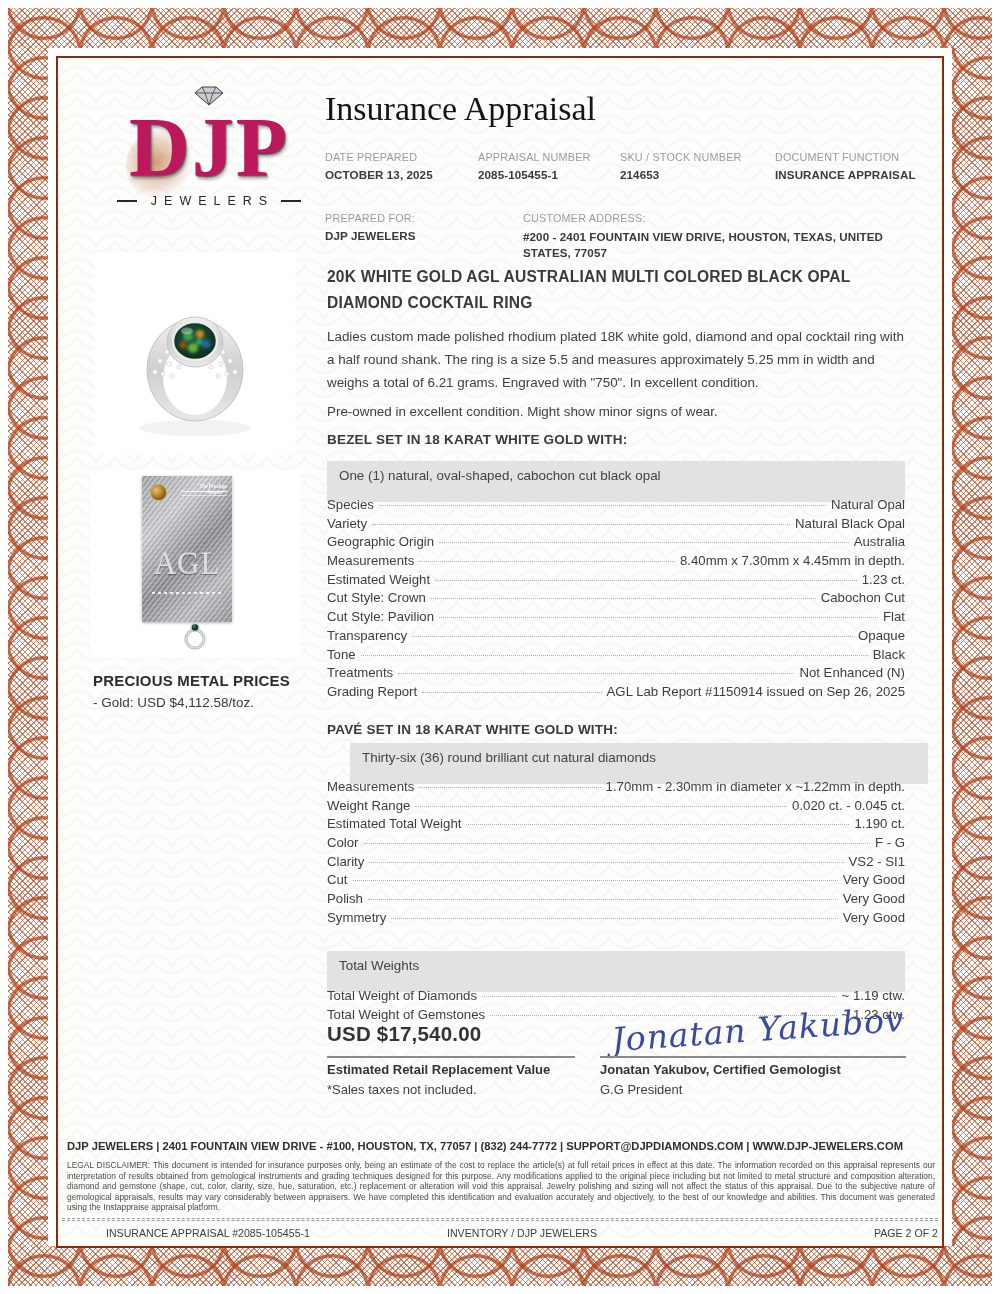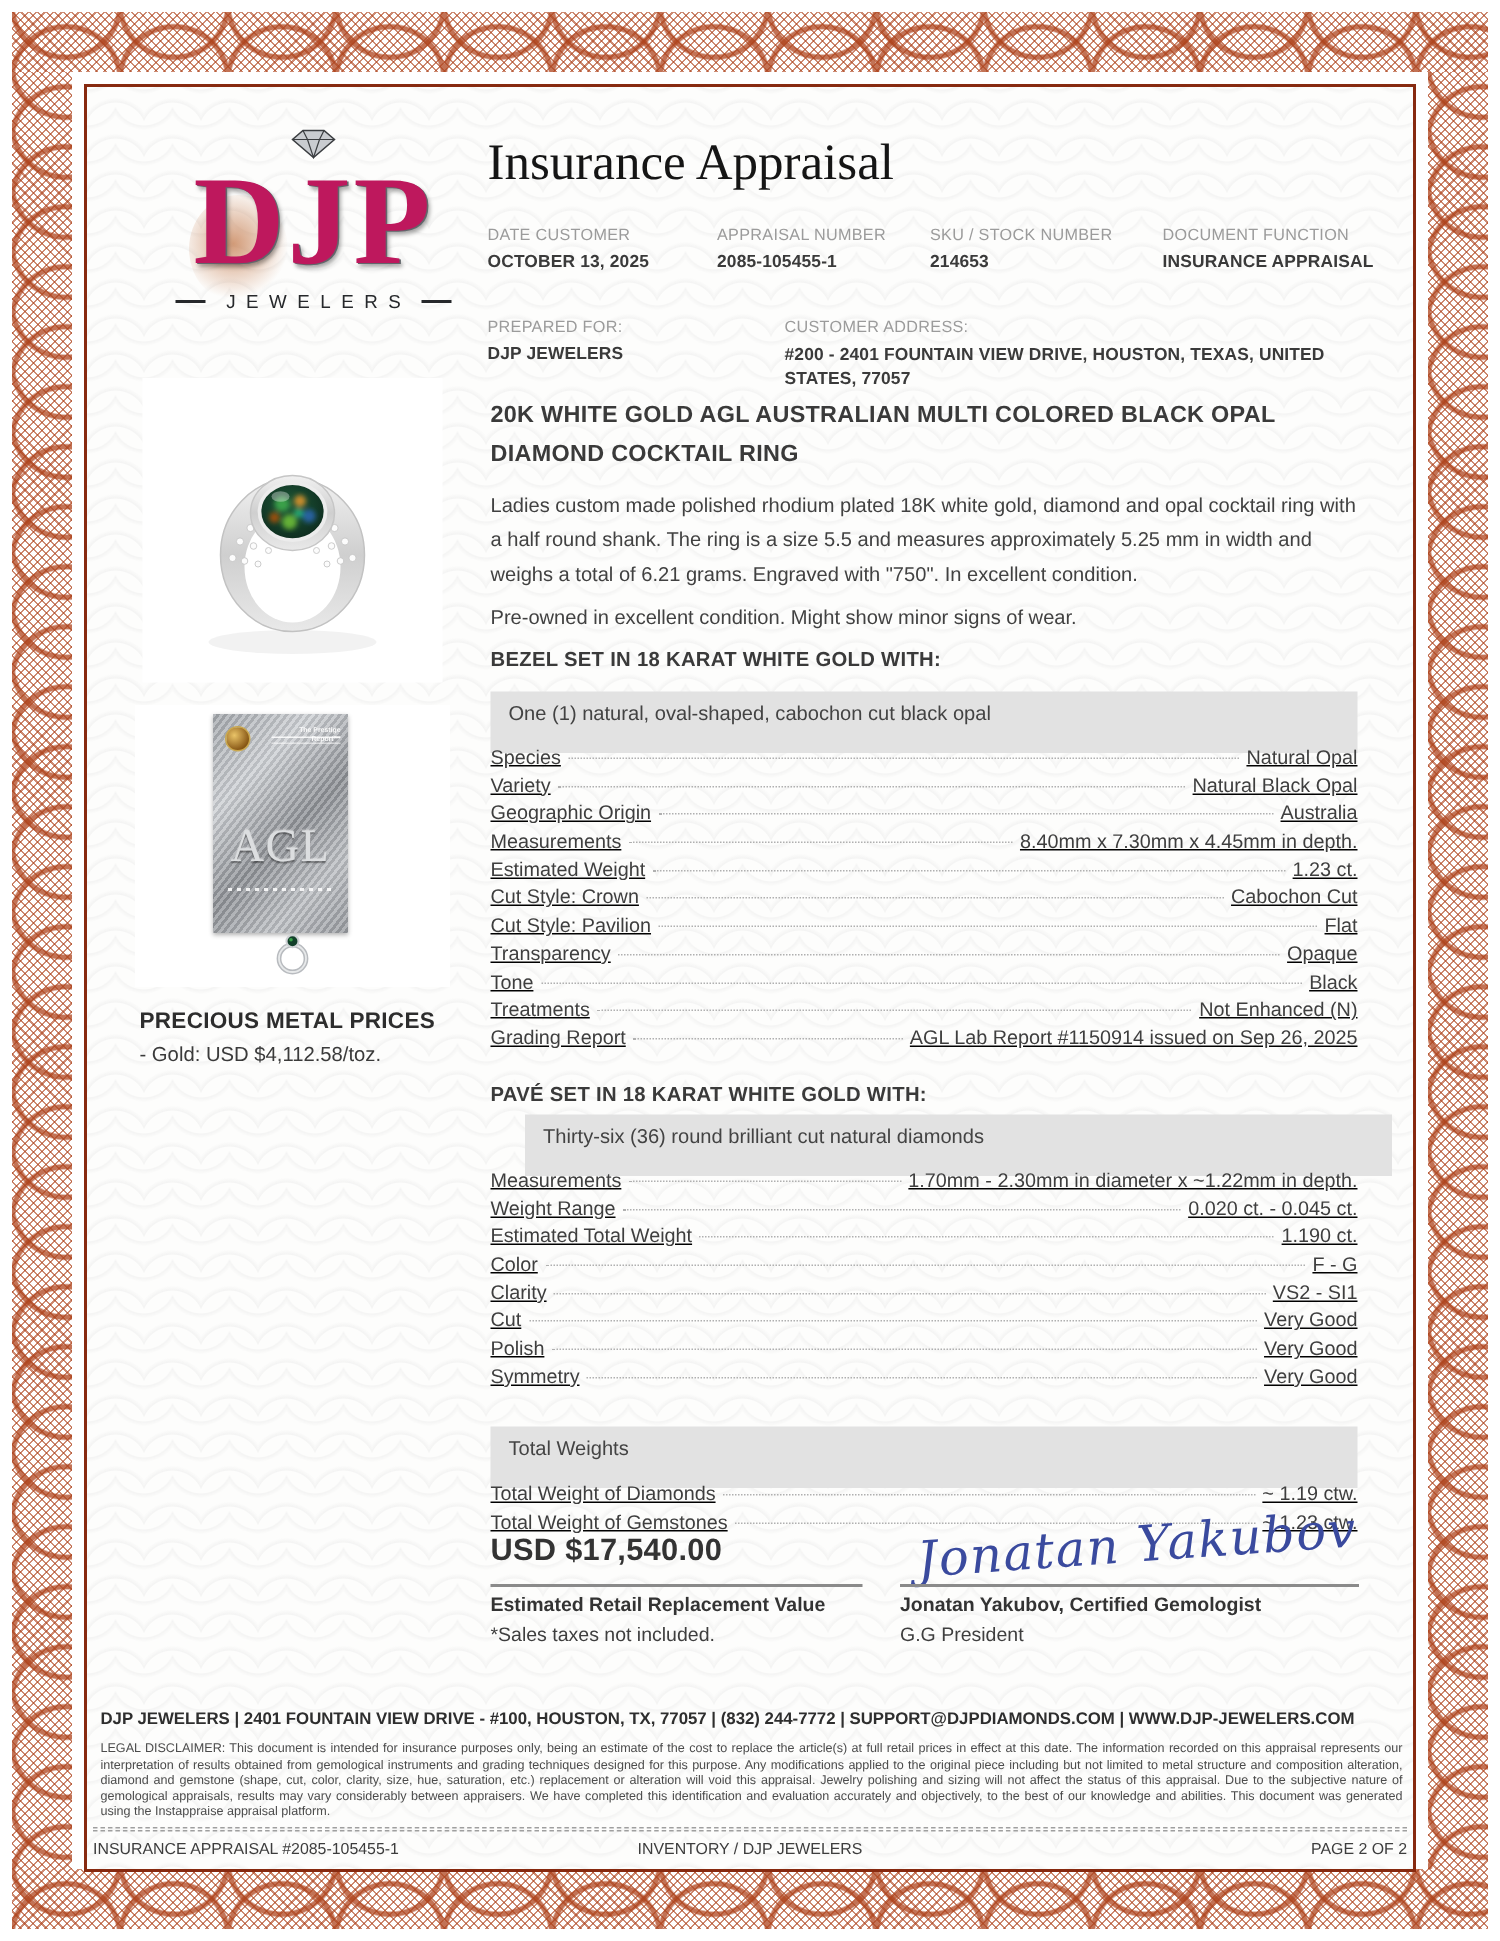--- a/index.html
+++ b/index.html
@@ -72,21 +72,21 @@
   
   .item-title { position:absolute; left:327px; top:264px; width:582px; font-size:15.6px; font-weight:700;
     line-height:26px; color:#3a3a3a; letter-spacing:.2px; }
   .para { position:absolute; left:327px; width:586px; font-size:13.4px; line-height:23.2px; color:#414141; }
   .p1 { top:325px; } .p2 { top:400px; }
   .sec-heading { position:absolute; left:327px; font-size:13.5px; font-weight:700; color:#3a3a3a; letter-spacing:.2px; }
   .h-bezel { top:432px; } .h-pave { top:722px; }
   .banner { position:absolute; left:327px; width:578px; height:41px; background:#e2e2e2;
     font-size:13.4px; line-height:29px; padding-left:12px; color:#434343; }
   .b1 { top:461px; } .b2 { top:743px;margin-left:23px; } .b3 { top:951px; }
-  .ptable { position:absolute; left:327px; width:578px;text-decoration:underline; }
+  .ptable { position:absolute; left:327px; width:578px; }
   .t-bezel { top:497px; } .t-pave { top:779px; } .t-totals { top:988px; }
   .prow { display:flex; align-items:baseline; height:18.7px; font-size:13.2px; color:#3e3e3e; }
   .prow .lbl { white-space:nowrap; }
   .prow .dots { flex:1; margin:0 5px; border-bottom:1.5px dotted #b0b0b0; transform:translateY(-3px); }
   .prow .val { white-space:nowrap; }
 
   
   .price { position:absolute; left:327px; top:1022px; font-size:20.5px; font-weight:700; color:#333; letter-spacing:.2px; }
   .sig-rule { position:absolute; top:1056px; height:2px; background:#8a8a8a; }
   .rule-l { left:327px; width:248px; } .rule-r { left:600px; width:306px; }
@@ -97,21 +97,21 @@
   .tax-note  { position:absolute; left:327px; top:1082px; font-size:13px; color:#3e3e3e; }
   .signer    { position:absolute; left:600px; top:1062px; font-size:13px; font-weight:700; color:#333; }
   .signer-title { position:absolute; left:600px; top:1082px; font-size:13px; color:#3e3e3e; }
 
   
   .contact { position:absolute; left:67px; top:1140px; width:870px; font-size:11.2px; font-weight:700; color:#2e2e2e; }
   .disclaimer { position:absolute; left:67px; top:1160px; width:868px; font-size:8.4px; line-height:10.6px;
     color:#4c4c4c; text-align:justify; }
   .pagebar { position:absolute; left:62px; top:1218px; width:876px; }
   .pagebar-rule { height:3px; border-top:1px dashed #9f9f9f; border-bottom:1px dashed #9f9f9f; }
-  .pagebar-row { display:flex; margin-top:6px; font-size:10.6px; color:#3d3d3d; }
+  .pagebar-row { display:flex; margin-top:6px; font-size:10.6px; color:#3d3d3d;margin-left:44px; }
   .pagebar-row span { flex:1; }
   .pb-c { text-align:center; } .pb-r { text-align:right; }
 </style>
 </head>
 <body>
 
 <div class="page">
 
   <div class="gb gb-left"></div>
   <div class="gb gb-right"></div>
@@ -130,21 +130,21 @@
     <div class="logo-brand">DJP</div>
     <div class="logo-subrow">
       <span class="logo-dash"></span>
       <span class="logo-sub">JEWELERS</span>
       <span class="logo-dash"></span>
     </div>
   </div>
 
   <h1 class="doc-title">Insurance Appraisal</h1>
 
-  <div class="meta-label" style="left:325px; top:151px;">DATE CUSTOMER</div>
+  <div class="meta-label" style="left:325px; top:151px;">DATE PREPARED</div>
   <div class="meta-value" style="left:325px; top:168px;">OCTOBER 13, 2025</div>
   <div class="meta-label" style="left:478px; top:151px;">APPRAISAL NUMBER</div>
   <div class="meta-value" style="left:478px; top:168px;">2085-105455-1</div>
   <div class="meta-label" style="left:620px; top:151px;">SKU / STOCK NUMBER</div>
   <div class="meta-value" style="left:620px; top:168px;">214653</div>
   <div class="meta-label" style="left:775px; top:151px;">DOCUMENT FUNCTION</div>
   <div class="meta-value" style="left:775px; top:168px;">INSURANCE APPRAISAL</div>
 
   <div class="meta-label" style="left:325px; top:212px;">PREPARED FOR:</div>
   <div class="meta-value" style="left:325px; top:229px;">DJP JEWELERS</div>

